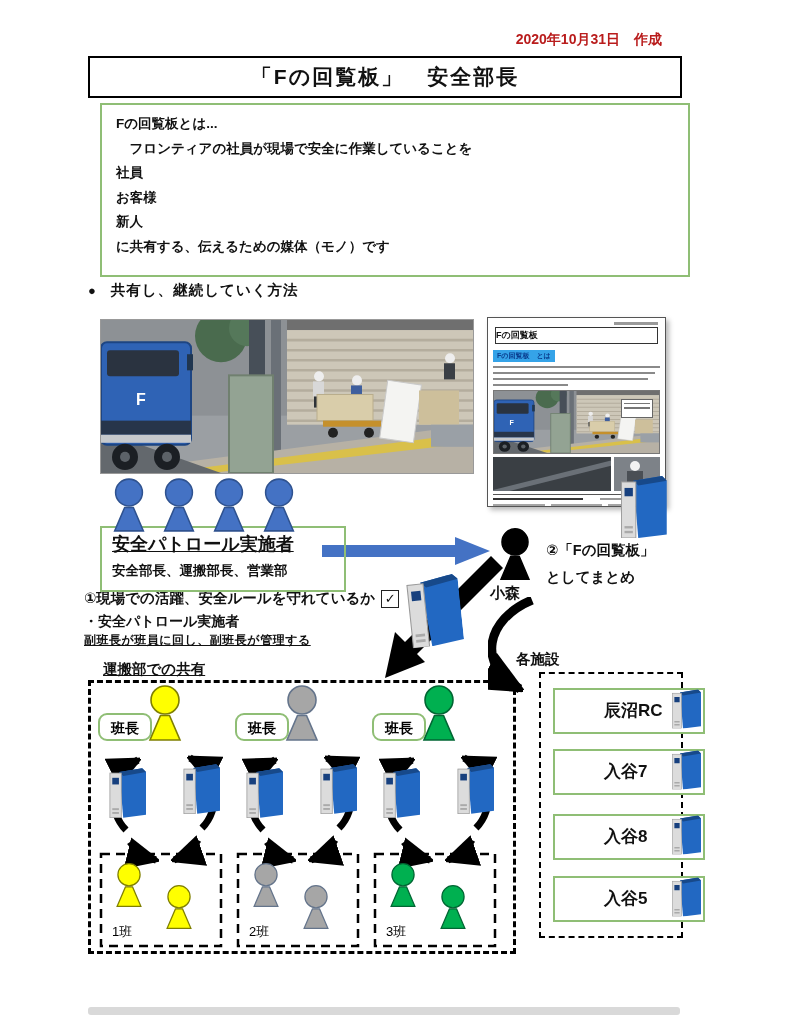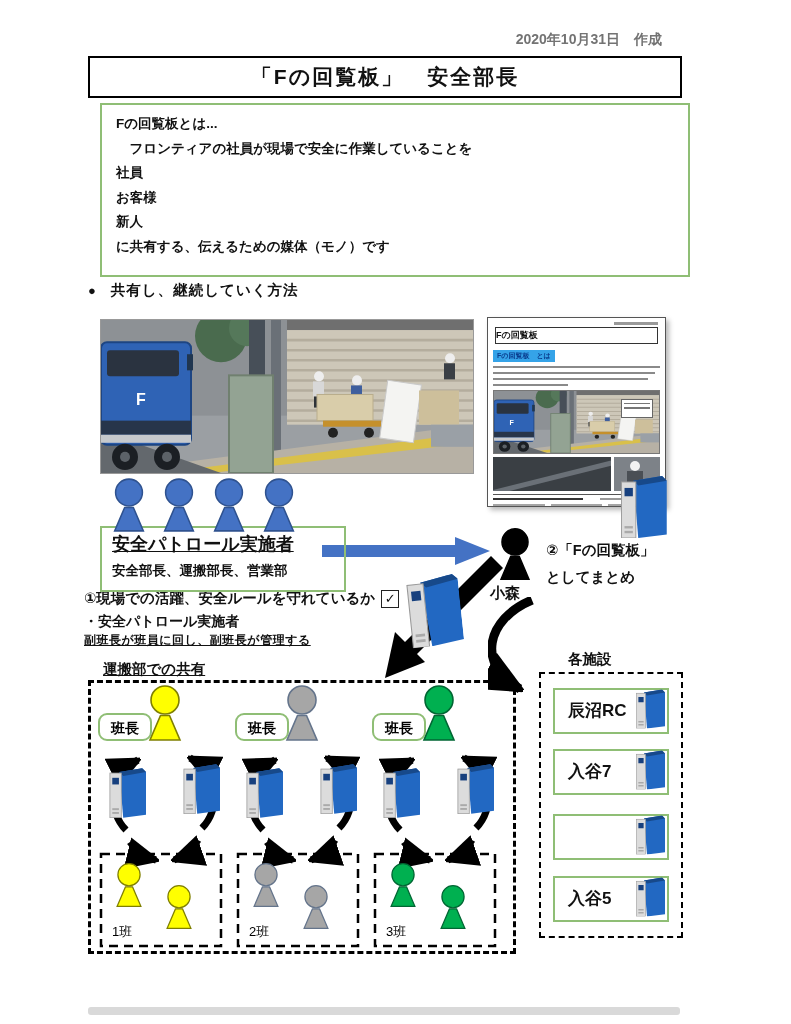--- a/index.html
+++ b/index.html
@@ -1,21 +1,21 @@
 <!DOCTYPE html>
 <html><head>
 <meta charset="utf-8">
 <style>
   html,body{margin:0;padding:0;background:#fff;}
   .canvas{position:relative;width:791px;height:1024px;background:#fff;overflow:hidden;
           font-family:"Liberation Sans","DejaVu Sans",sans-serif;color:#111;}
   .abs{position:absolute;}
   svg text{font-family:"Liberation Sans","DejaVu Sans",sans-serif;}
 
-  .date-note{top:31px;left:400px;width:262px;text-align:right;font-size:14px;font-weight:600;color:#737373;}
+  .date-note{top:31px;left:400px;width:262px;text-align:right;font-size:14px;font-weight:600;color:#b91c1c;}
   .title-box{top:56px;left:88px;width:590px;height:38px;border:2.5px solid #000;
              display:flex;align-items:center;justify-content:center;}
   .title-box span{font-size:21px;font-weight:700;letter-spacing:2px;}
 
   .intro-box{top:103px;left:100px;width:558px;height:156px;border:2px solid #8fbe75;
              padding:7px 14px;box-sizing:content-box;}
   .intro-box div{font-size:13.5px;font-weight:600;line-height:24.5px;white-space:pre;}
 
   .bullet-line{top:281px;left:88px;font-size:14.5px;font-weight:700;letter-spacing:1px;}
   .bullet-line .dot{font-size:13px;margin-right:14px;}
@@ -66,23 +66,23 @@
 
   .black-arrow{top:556px;left:385px;width:125px;height:124px;z-index:1;}
   .arrow-binder{top:576px;left:406px;width:56px;height:70px;transform:rotate(-6deg);z-index:2;}
   .curve-arrow{top:597px;left:488px;width:80px;height:100px;}
   .minidoc-binder{top:476px;left:616px;width:54px;height:62px;z-index:5;}
 
   .main-dashed{top:680px;left:88px;width:428px;height:274px;border:3px dashed #000;box-sizing:border-box;}
   .team-svg{top:684px;width:136px;height:268px;}
   .team-1{left:96px;} .team-2{left:233px;} .team-3{left:370px;}
 
-  .fac-label{top:650px;left:568px;font-size:14.5px;font-weight:700;}
+  .fac-label{top:650px;left:516px;font-size:14.5px;font-weight:700;}
   .fac-box{top:672px;left:539px;width:144px;height:266px;border:2.5px dashed #000;box-sizing:border-box;}
-  .fac-item{position:absolute;left:12px;width:112px;height:42px;border:2px solid #8fbe75;background:#fff;}
+  .fac-item{position:absolute;left:12px;width:112px;height:42px;border:2px solid #8fbe75;background:#fff;padding-left:36px;}
   .fac-item .txt{font-size:17px;font-weight:700;line-height:42px;padding-left:13px;}
   .fac-item svg{position:absolute;right:2px;top:-2px;}
 
   .footer-bar{top:1007px;left:88px;width:592px;height:8px;background:#d9d9d9;border-radius:3px;}
 </style>
 </head>
 <body>
 
 <div class="canvas">
 
@@ -330,20 +330,21 @@
           <use href="#binder"></use>
         </svg>
     </div>
     <div class="fac-item" style="top:75px">
       <div class="txt">入谷7</div>
       <svg width="30" height="42" viewBox="0 0 40 52">
           <use href="#binder"></use>
         </svg>
     </div>
     <div class="fac-item" style="top:140px">
+      <div class="txt">入谷8</div>
       <svg width="30" height="42" viewBox="0 0 40 52">
           <use href="#binder"></use>
         </svg>
     </div>
     <div class="fac-item" style="top:202px">
       <div class="txt">入谷5</div>
       <svg width="30" height="42" viewBox="0 0 40 52">
           <use href="#binder"></use>
         </svg>
     </div>

